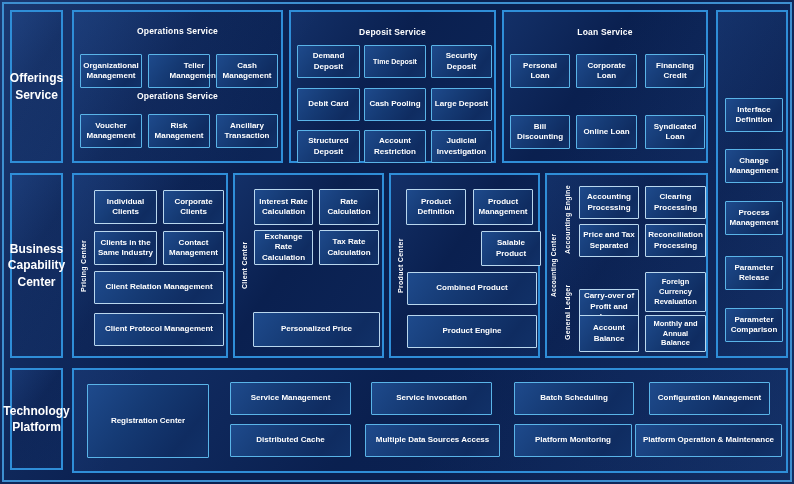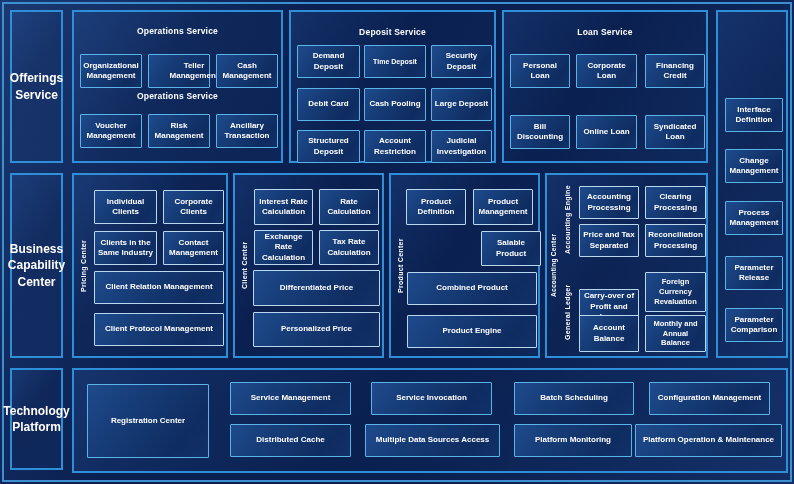--- a/index.html
+++ b/index.html
@@ -100,21 +100,20 @@
     <div class="box pale" style="left:20px; top:96px; width:130px; height:33px;">Client Relation Management</div>
     <div class="box pale" style="left:20px; top:138px; width:130px; height:33px;">Client Protocol Management</div>
   </div>
 
   <div class="sec" style="left:233px; top:173px; width:151px; height:185px;">
     <div class="vlabel" style="left:3px; top:0; width:14px; height:181px;">Client Center</div>
     <div class="box pale" style="left:19px; top:14px; width:59px; height:36px;">Interest Rate Calculation</div>
     <div class="box pale" style="left:84px; top:14px; width:60px; height:36px;">Rate Calculation</div>
     <div class="box pale" style="left:19px; top:55px; width:59px; height:35px;">Exchange Rate Calculation</div>
     <div class="box pale" style="left:84px; top:55px; width:60px; height:35px;">Tax Rate Calculation</div>
-    <div class="box pale" style="left:18px; top:95px; width:127px; height:36px;">Differentiated Price</div>
     <div class="box pale" style="left:18px; top:137px; width:127px; height:35px;">Personalized Price</div>
   </div>
 
   <div class="sec" style="left:389px; top:173px; width:151px; height:185px;">
     <div class="vlabel" style="left:3px; top:0; width:14px; height:181px;">Product Center</div>
     <div class="box pale" style="left:15px; top:14px; width:60px; height:36px;">Product Definition</div>
     <div class="box pale" style="left:82px; top:14px; width:60px; height:36px;">Product Management</div>
     <div class="box pale" style="left:82px; top:56px; width:60px; height:35px;margin-left:8px;">Salable Product</div>
     <div class="box pale" style="left:16px; top:97px; width:130px; height:33px;">Combined Product</div>
     <div class="box pale" style="left:16px; top:140px; width:130px; height:33px;">Product Engine</div>

